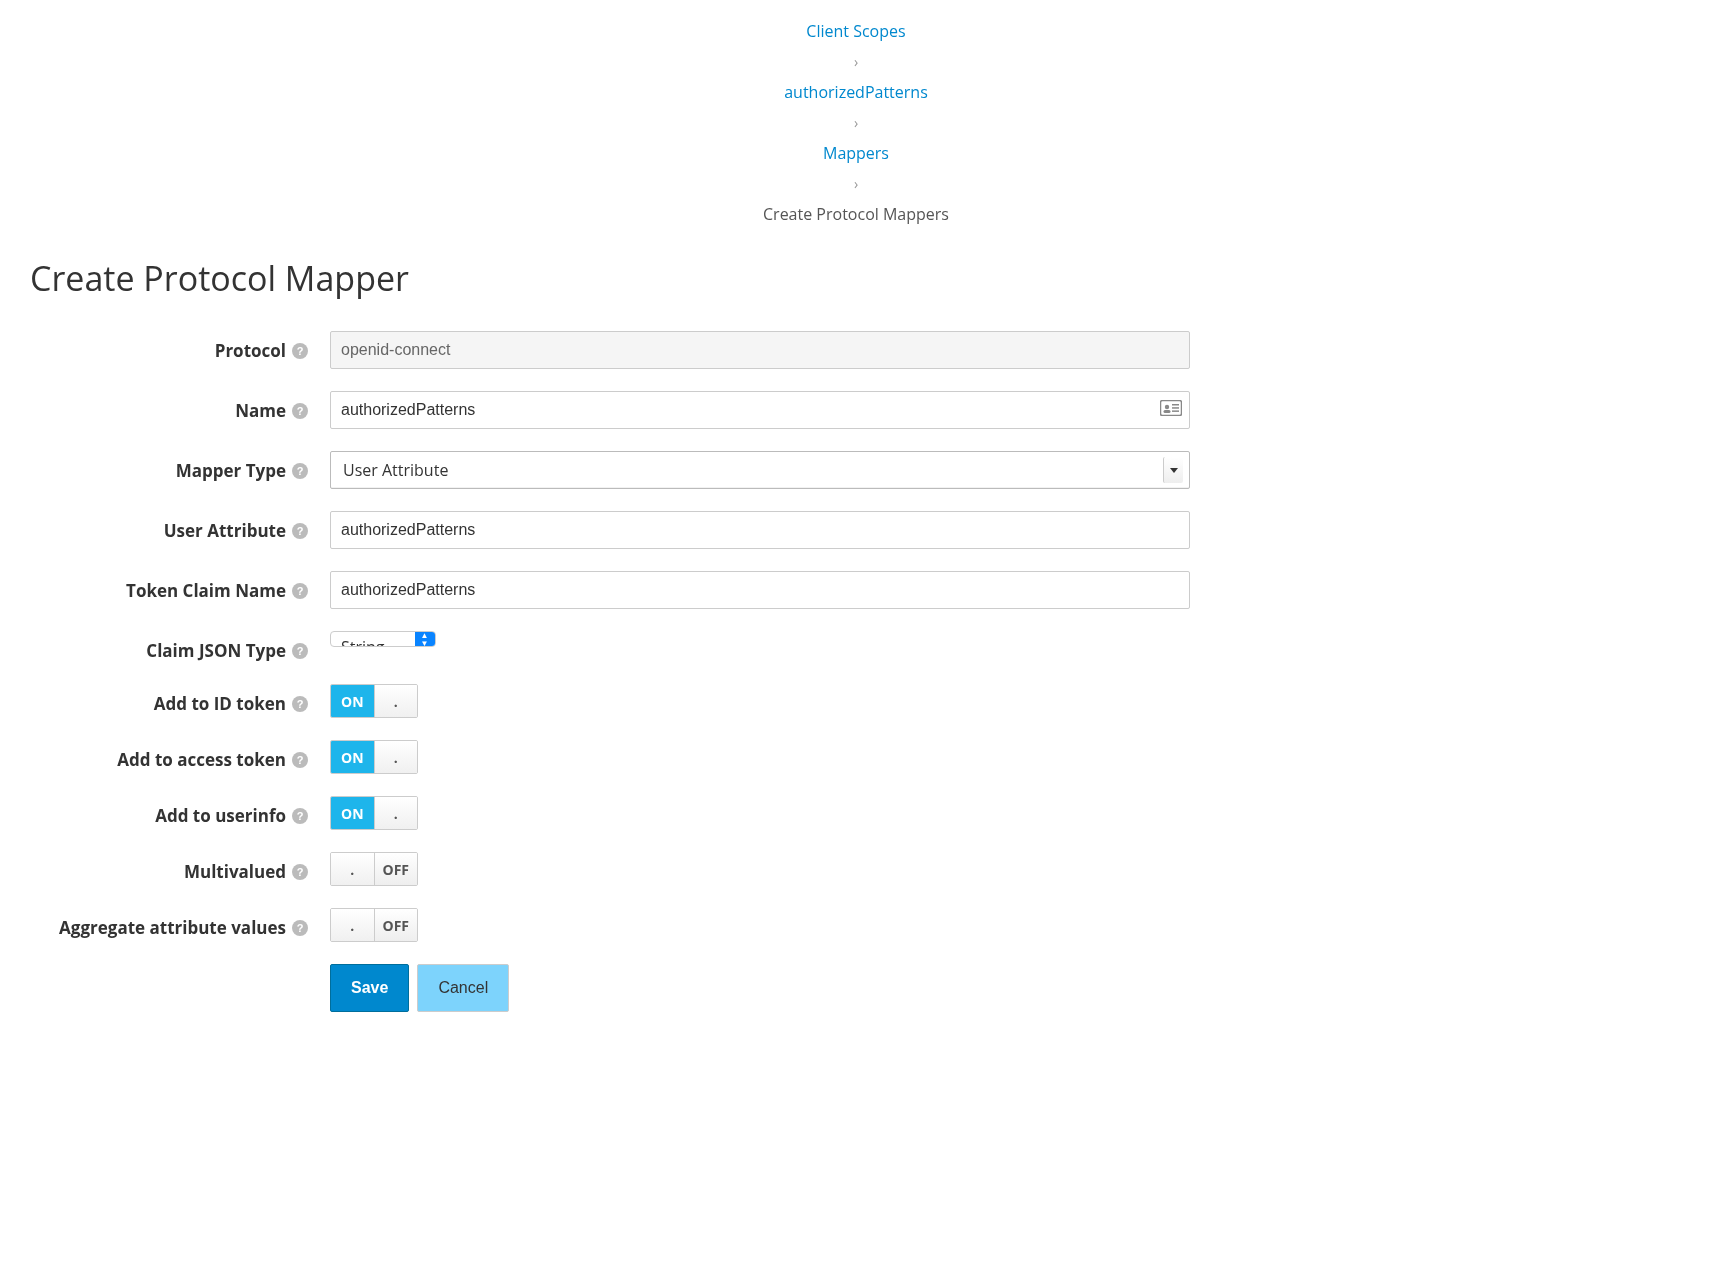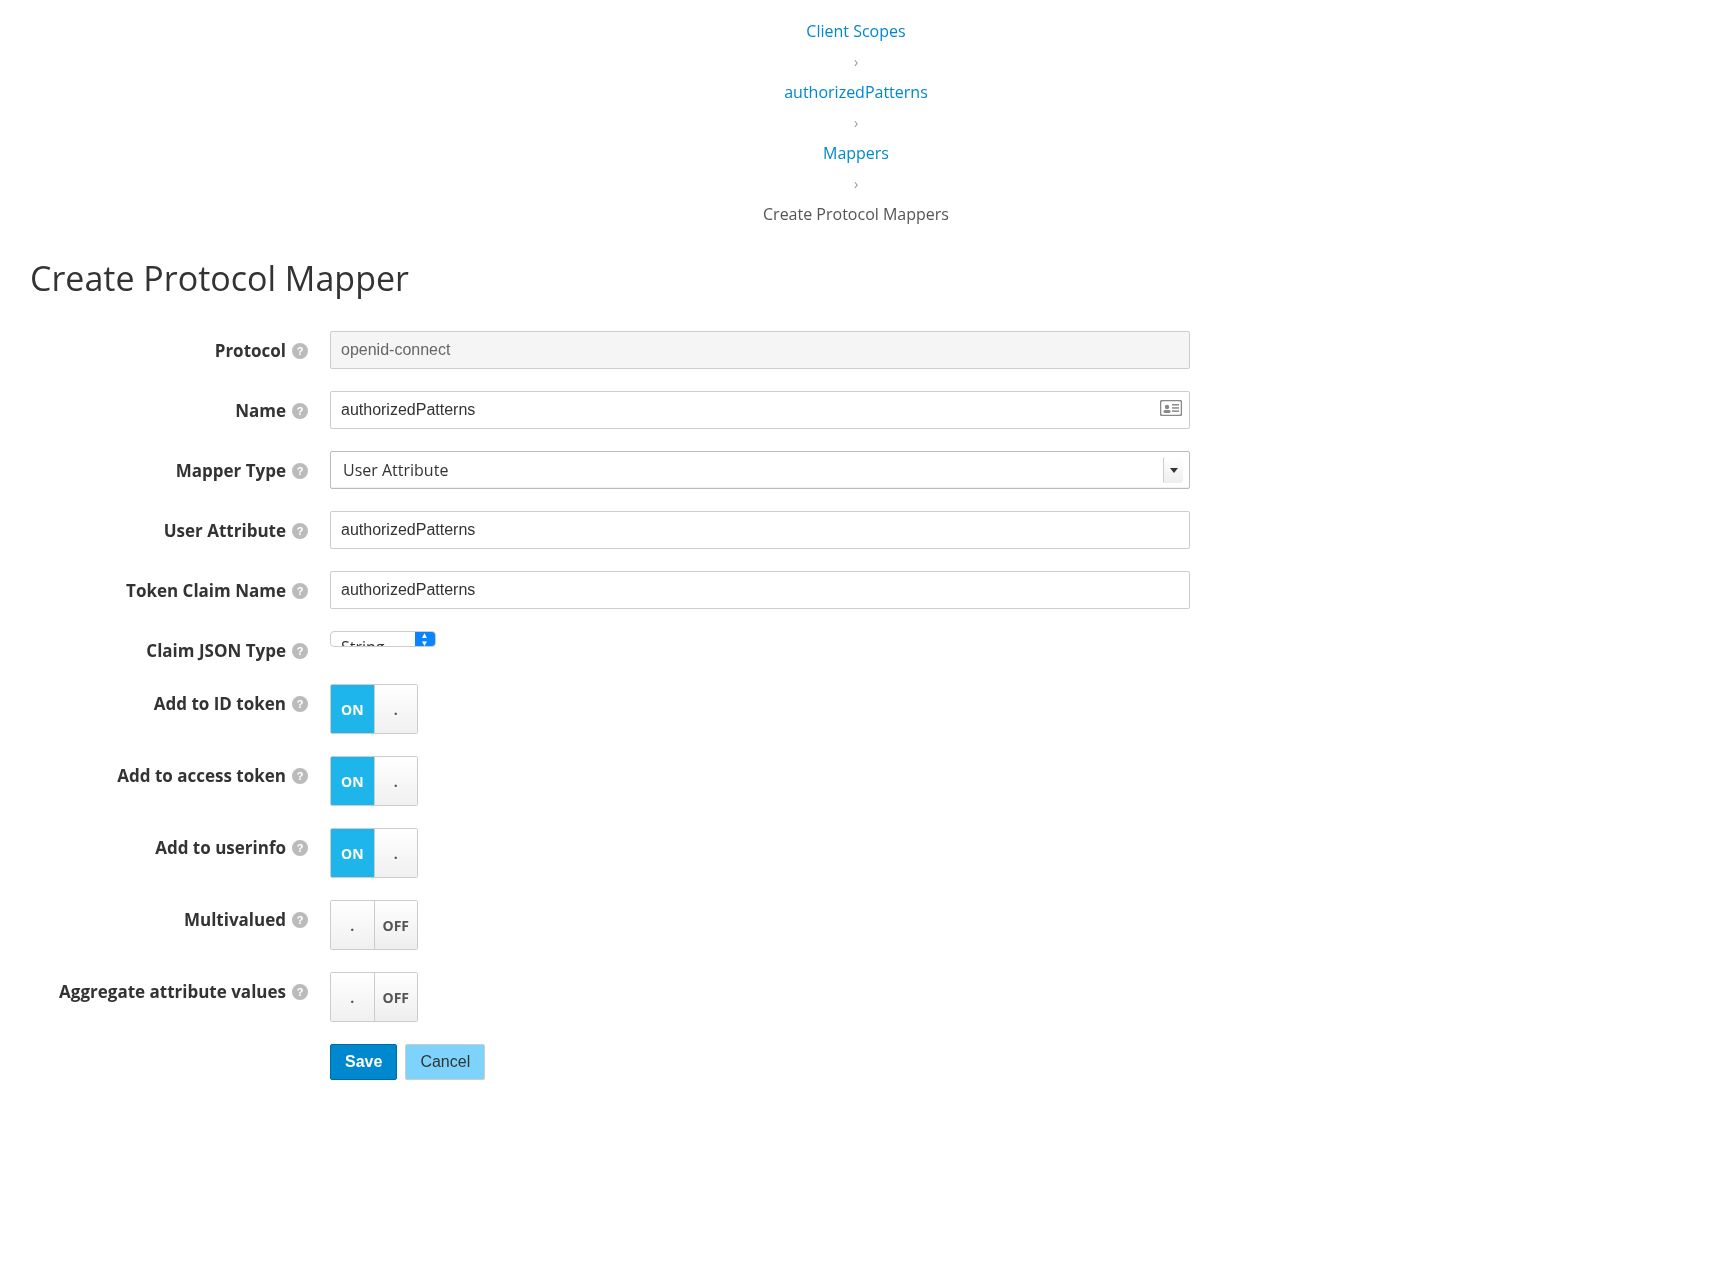--- a/index.html
+++ b/index.html
@@ -119,21 +119,21 @@
     flex-direction: column;
     align-items: center;
     justify-content: center;
     color: #fff;
     font-size: 8px;
     line-height: 8px;
   }
   .toggle {
     display: inline-flex;
     width: 88px;
-    height: 50px;
+    height: 34px;
     border: 1px solid #ccc;
     border-radius: 2px;
     overflow: hidden;
     font-weight: 700;
     font-size: 14px;
     cursor: pointer;
   }
   .toggle .half { flex:1; display:flex; align-items:center; justify-content:center; }
   .toggle.on .left { background: #1eb5eb; color: #fff; }
   .toggle.on .right { background: linear-gradient(#fff,#f0f0f0); color:#555; border-left:1px solid #ccc;}
@@ -141,22 +141,22 @@
   .toggle.off .right { background: linear-gradient(#fff,#eeeeee); color:#555; }
   .toggle.off .right.offlabel { color:#555; }
   .toggle .blank { color: transparent; }
   .actions {
     display: flex;
     gap: 8px;
     margin-top: 20px;
     margin-left: 300px;
   }
   .btn {
-    height: 36px;
-    padding: 0 14px;
+    height: 48px;
+    padding: 0 20px;
     border-radius: 2px;
     font-size: 16px;
     cursor: pointer;
     border: 1px solid;
   }
   .btn-primary { background:#0088ce; border-color:#006e9c; color:#fff; font-weight:600; }
   .btn-default { background:#7dd3fc; border-color:#ccc; color:#333; }
 </style>
 </head>
 <body>

